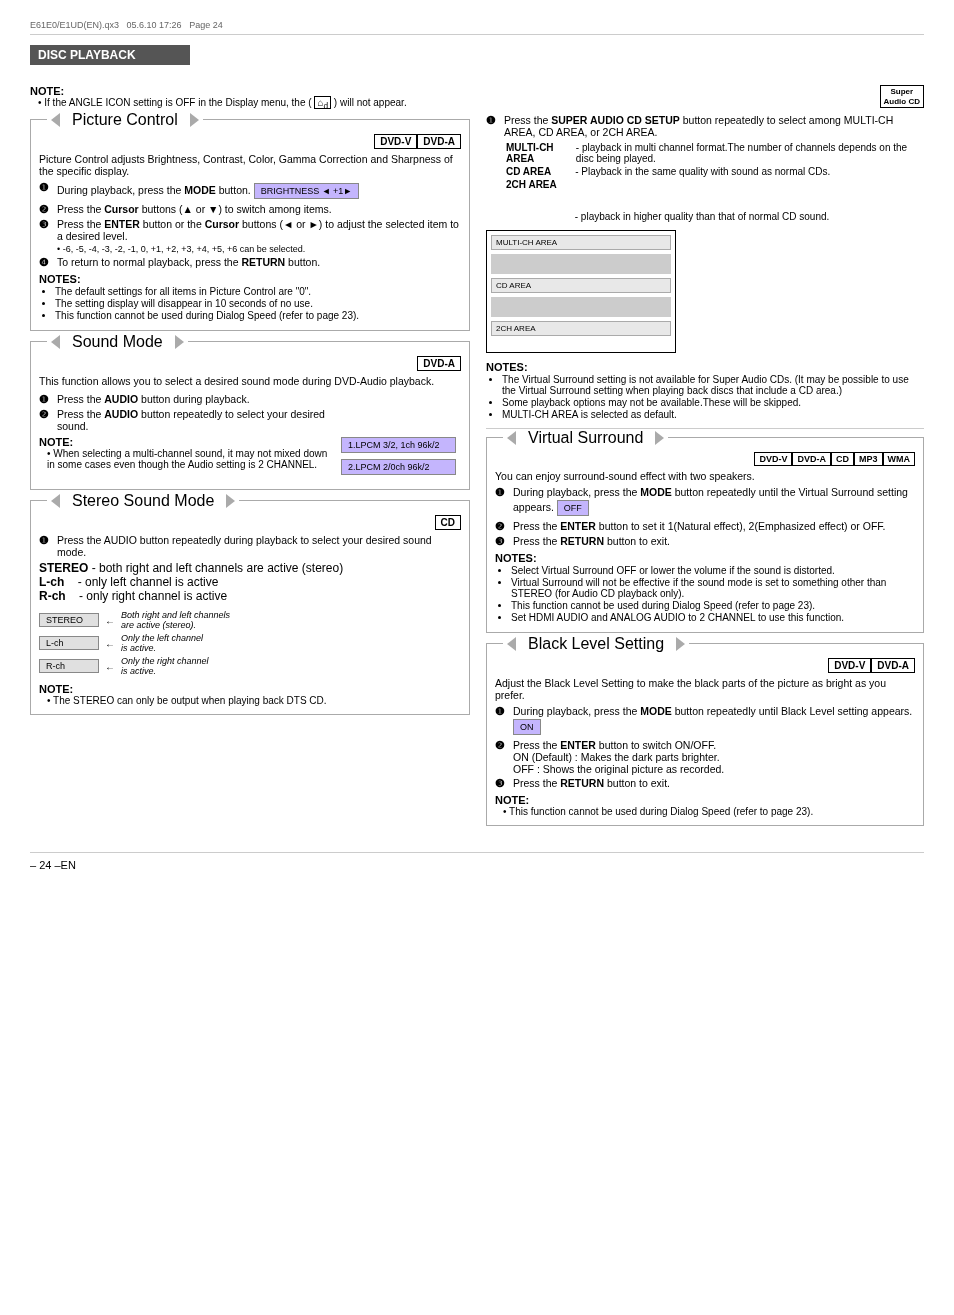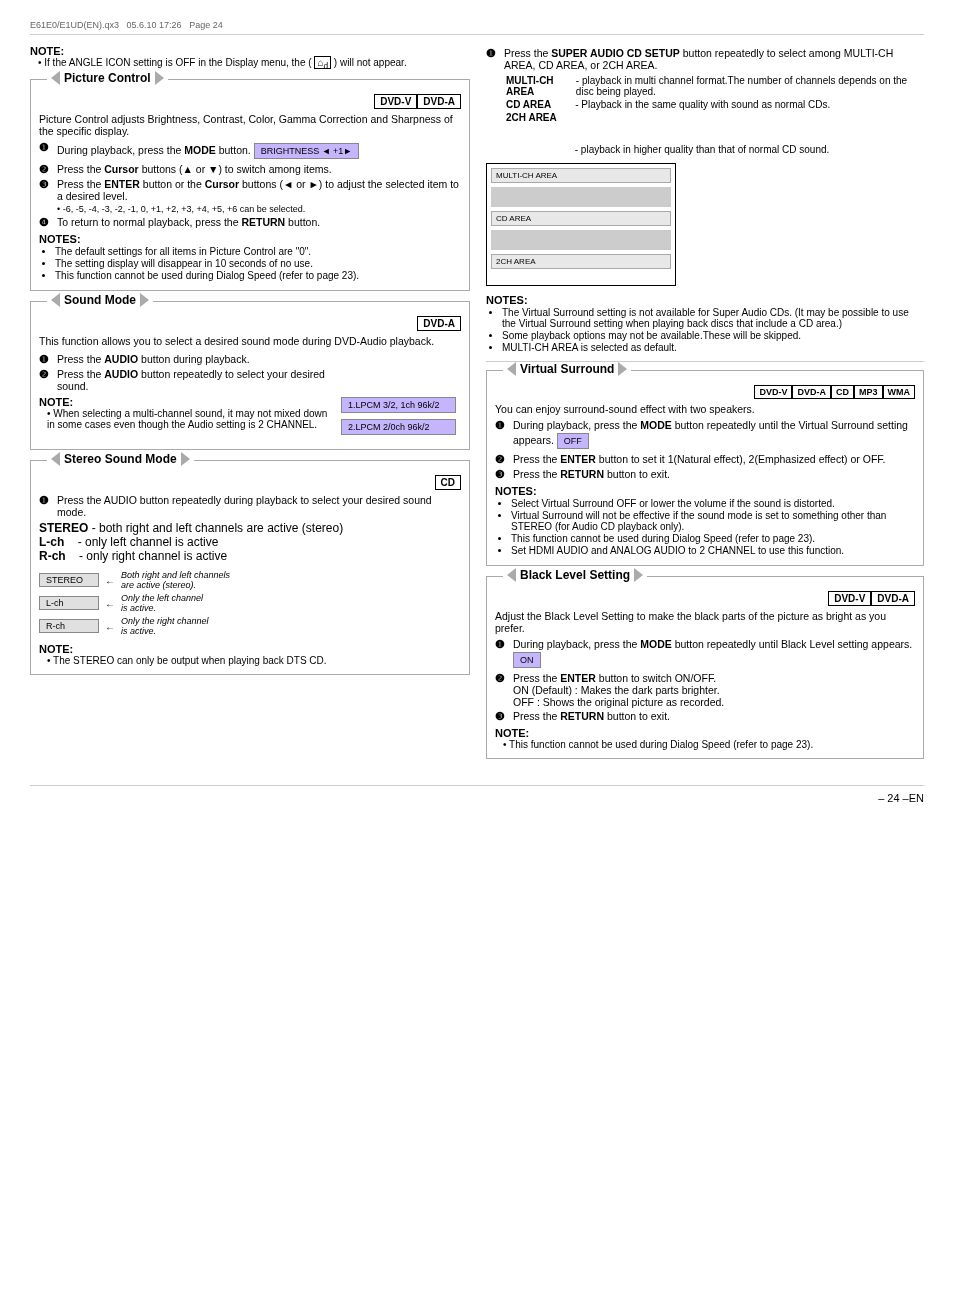--- a/index.html
+++ b/index.html
@@ -149,46 +149,46 @@
       padding: 14px 8px 8px 8px;
       margin-bottom: 10px;
       position: relative;
     }
     .named-section-title {
       position: absolute;
       top: -9px;
       left: 16px;
       background: #fff;
       padding: 0 4px;
-      font-weight: bold;
-      font-size: 12px;
+      font-weight: normal;
+      font-size: 16px;
       display: flex;
       align-items: center;
-      gap: 4px;
+      gap: 12px;
     }
     .arrow-left {
       width: 0;
       height: 0;
       border-top: 7px solid transparent;
       border-bottom: 7px solid transparent;
       border-right: 9px solid #aaa;
       display: inline-block;
     }
     .arrow-right {
       width: 0;
       height: 0;
       border-top: 7px solid transparent;
       border-bottom: 7px solid transparent;
       border-left: 9px solid #aaa;
       display: inline-block;
     }
     
     .page-bottom {
       display: flex;
-      justify-content: flex-end;
+      justify-content: flex-start;
       align-items: center;
       margin-top: 16px;
       border-top: 1px solid #ccc;
       padding-top: 6px;
     }
     p { font-size: 10.5px; margin: 2px 0; }
     ul { margin-left: 16px; }
     li { font-size: 10px; margin: 1px 0; }
     b { font-weight: bold; }
   </style>
@@ -196,20 +196,25 @@
 <body>
 
 <div class="page-container">
 
   <div class="header-line">
     <span>E61E0/E1UD(EN).qx3</span>&nbsp;&nbsp;
     <span>05.6.10 17:26</span>&nbsp;&nbsp;
     <span>Page 24</span>
   </div>
 
+  <div style="margin-bottom: 12px;">
+    <div class="section-header">
+      <span>DISC PLAYBACK</span>
+    </div>
+  </div>
 
   <div class="two-col">
 
     <div class="col-left">
 
       <div style="margin-bottom: 8px;">
         <span class="note-label">NOTE:</span>
         <div class="note-text">• If the ANGLE ICON setting is OFF in the Display menu, the (
           <span style="font-size:10px; border:1px solid #000; padding: 0 2px;">⌂<sub>d</sub></span>
           ) will not appear.
@@ -332,20 +337,26 @@
         <div>
           <span class="note-label">NOTE:</span>
           <div class="note-text">• <span>The STEREO can only be output when playing back DTS CD.</span></div>
         </div>
       </div>
 
     </div>
 
     <div class="col-right">
 
+      <div style="display:flex; justify-content:flex-end; margin-bottom:6px;">
+        <div class="badge-super">
+          <div>Super</div>
+          <div>Audio CD</div>
+        </div>
+      </div>
 
       <div>
         <div class="step">
           <span class="step-num">❶</span>
           <span>Press the <b>SUPER AUDIO CD SETUP</b> button repeatedly to select among MULTI-CH AREA, CD AREA, or 2CH AREA.</span>
         </div>
         <div style="margin: 4px 0 4px 20px; font-size:10px;">
           <div style="display:flex; gap:4px; margin-bottom:2px;">
             <b>MULTI-CH AREA</b>
             <span>- playback in multi channel format.The number of channels depends on the disc being played.</span>

